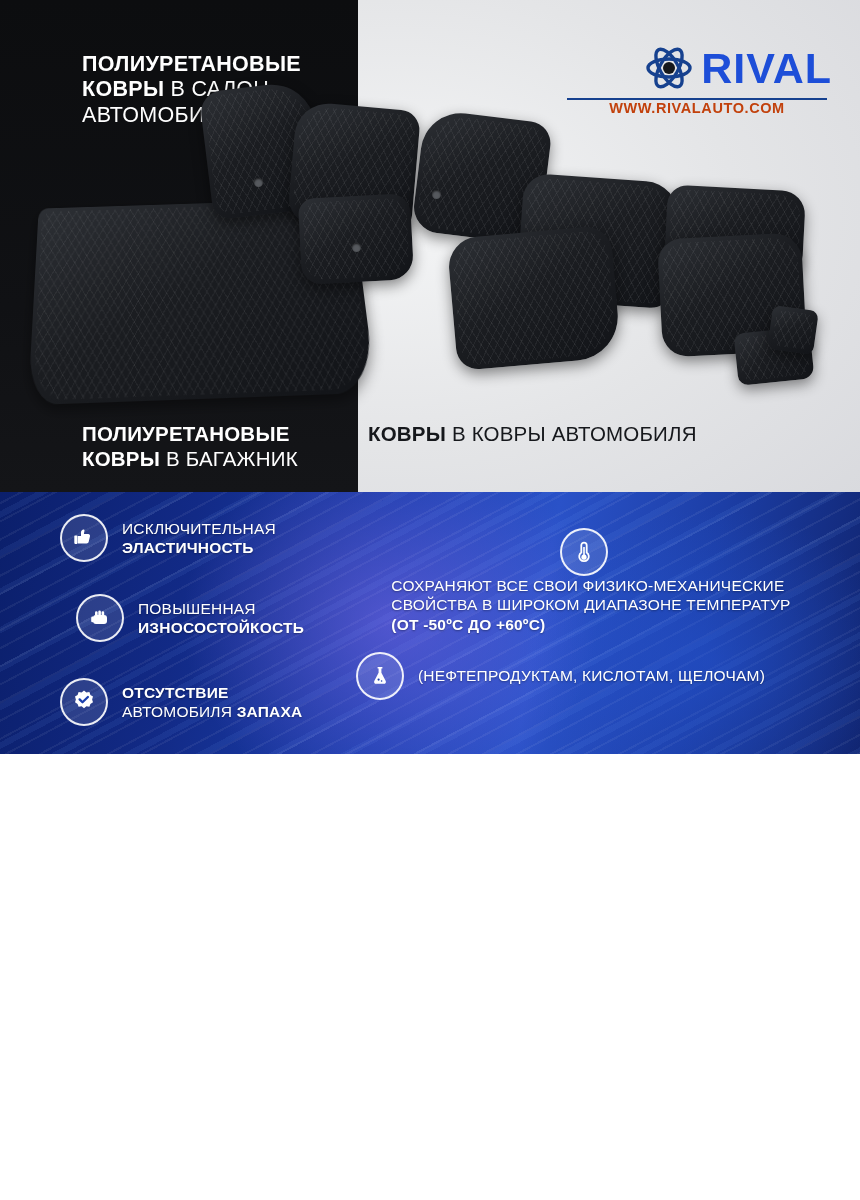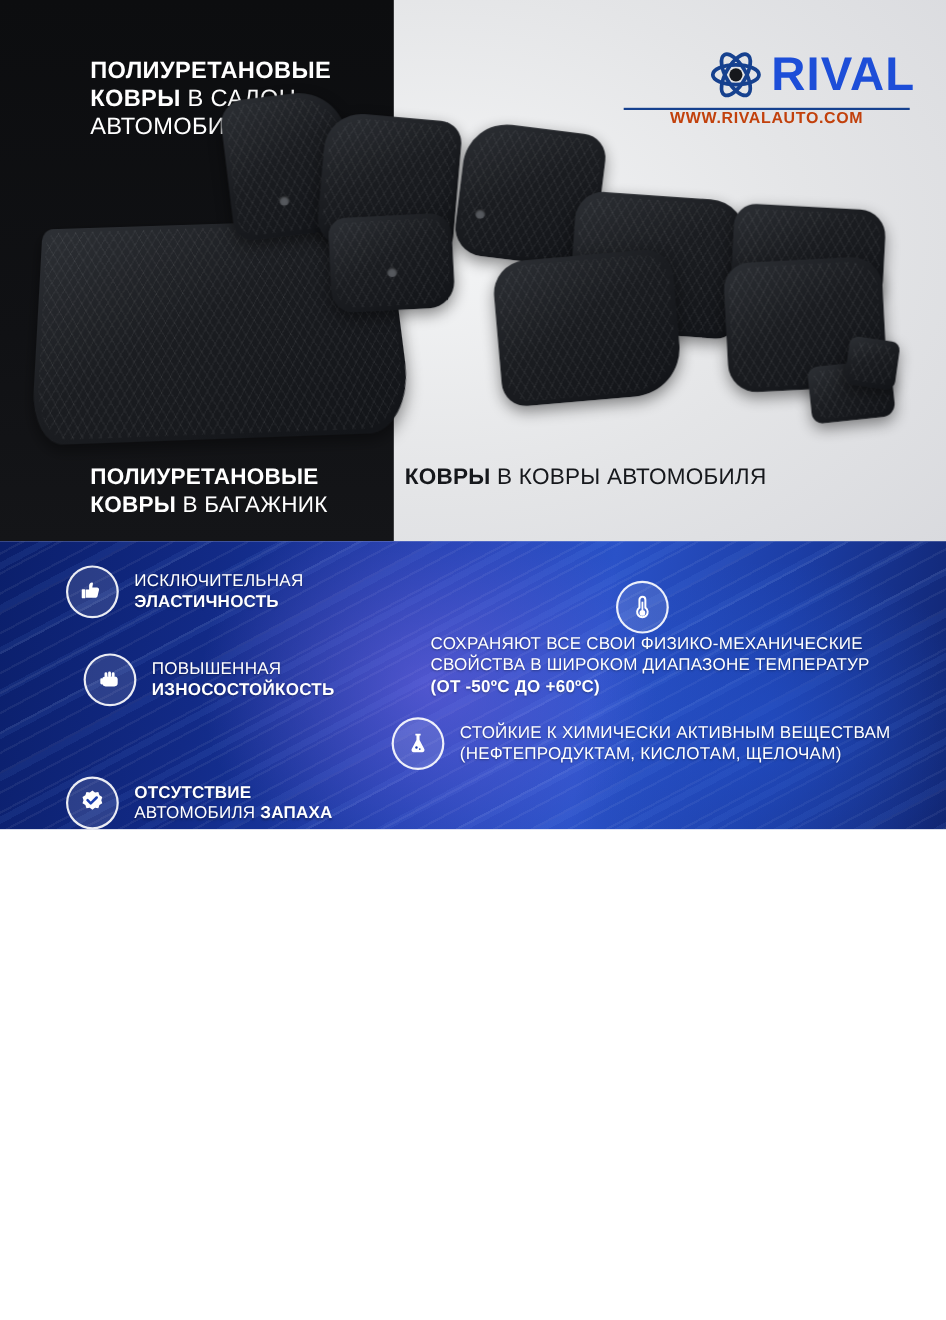--- a/index.html
+++ b/index.html
@@ -207,21 +207,21 @@
   .f-text {
     color: #ffffff;
     font-size: 15.5px;
     line-height: 1.25;
     letter-spacing: 0.2px;
     text-shadow: 0 1px 2px rgba(0,0,0,0.35);
   }
   .f-text b { font-weight: bold; }
   .f1 { left: 60px; top: 514px; width: 270px; }
   .f2 { left: 76px; top: 594px; width: 280px; }
-  .f3 { left: 60px; top: 678px; width: 290px; margin-top: 28px; }
+  .f3 { left: 60px; top: 678px; width: 290px; }
   .f4 { left: 356px; top: 528px; width: 470px; flex-direction: column; }
   .f5 { left: 356px; top: 652px; width: 470px; }
 
   
   .lower {
     position: relative;
     width: 860px;
     height: 446px;
     background: #ffffff;
   }
@@ -347,21 +347,20 @@
 
   <div class="feature f5">
     <div class="f-icon">
       <svg width="24" height="24" viewBox="0 0 24 24" aria-hidden="true">
         <path d="M9.6 3h4.8v1.6h-1v4.1l4.3 8.2c.7 1.3-.3 2.9-1.8 2.9H8.1c-1.5 0-2.5-1.6-1.8-2.9l4.3-8.2V4.6h-1z" fill="#ffffff"></path>
         <circle cx="10.6" cy="15.6" r="1.1" fill="#1b3fae"></circle>
         <circle cx="13.6" cy="17" r="0.8" fill="#1b3fae"></circle>
       </svg>
     </div>
     <div class="f-text big">
-      <div>СТОЙКИЕ К ХИМИЧЕСКИ АКТИВНЫМ ВЕЩЕСТВАМ</div>
       <div>(НЕФТЕПРОДУКТАМ, КИСЛОТАМ, ЩЕЛОЧАМ)</div>
     </div>
   </div>
 
   <div class="lower">
     
 
     
 
     

